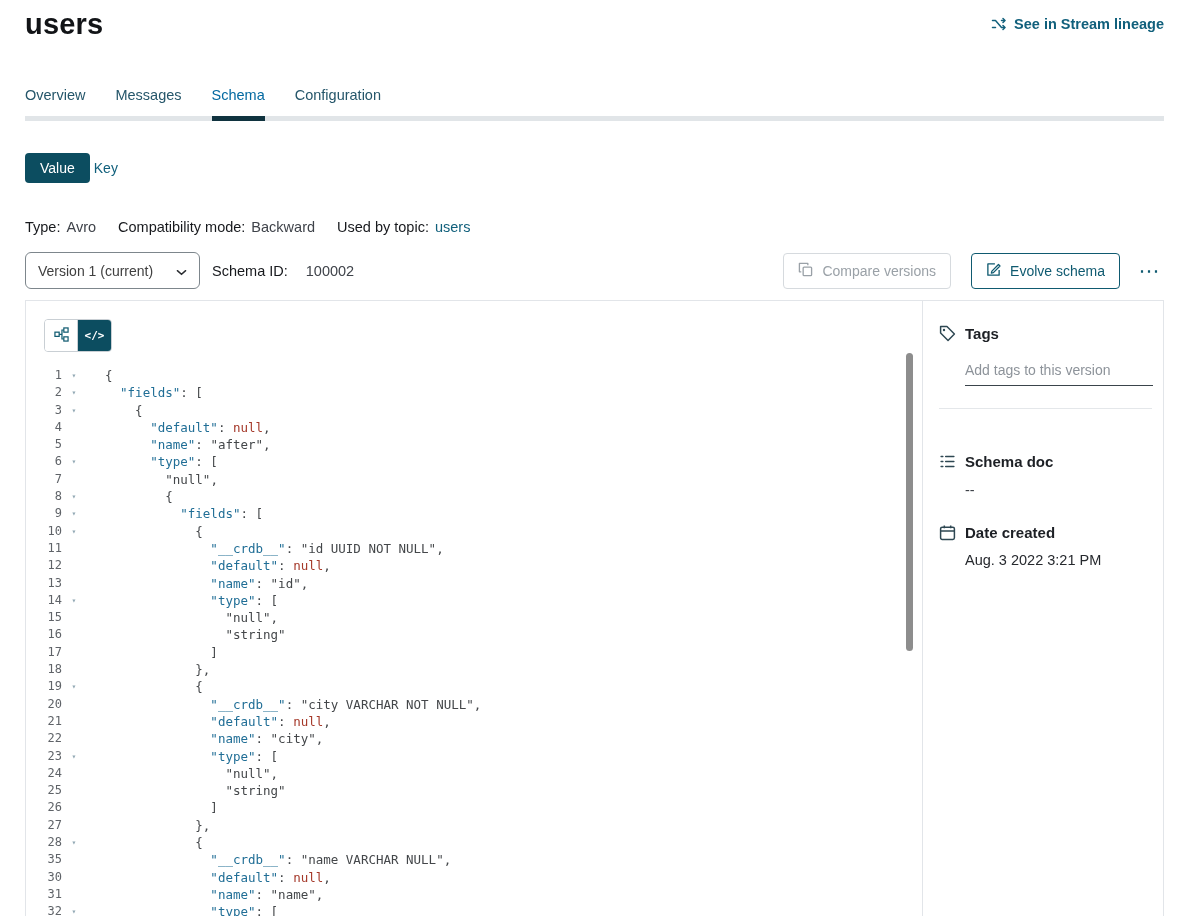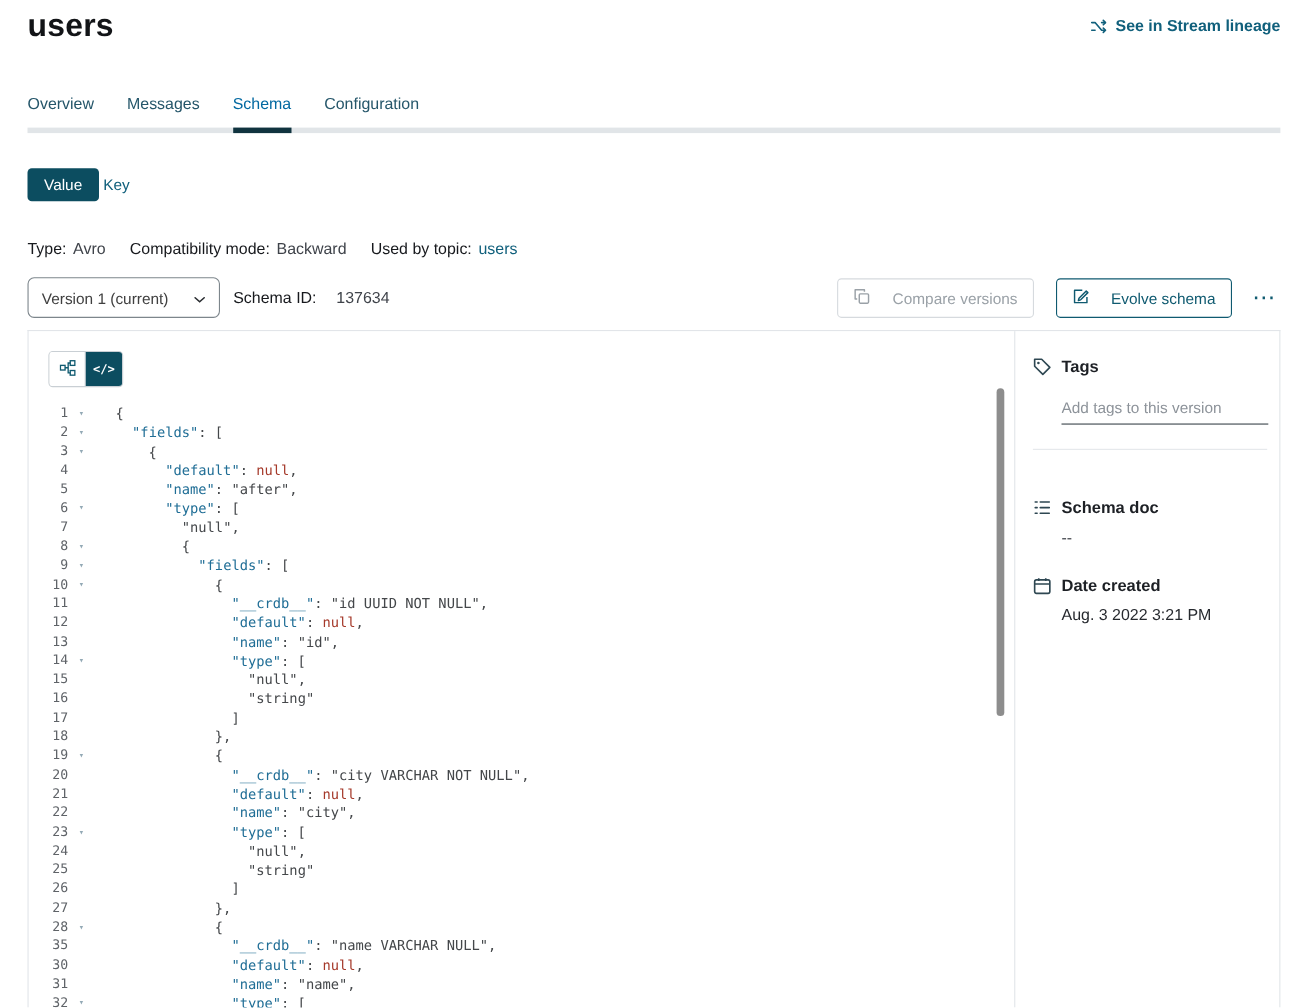--- a/index.html
+++ b/index.html
@@ -37,21 +37,21 @@
   .meta-value { color:#3f434a; }
   .meta-link { color:#11607c; cursor:pointer; }
 
   
   .toolbar-row { margin-top:17px; display:flex; align-items:center; }
   .version-select { width:175px; height:37px; border:1px solid #7d868c; border-radius:6px;
     display:flex; align-items:center; justify-content:space-between; padding:0 12px;
     font-size:14px; color:#404040; background:#fff; cursor:pointer; }
   .schema-id { margin-left:12px; font-size:14.5px; display:flex; gap:18px; }
   .btn { height:36px; padding:0 14px; border-radius:4px; background:#fff;
-    display:flex; gap:20px; align-items:center; font-size:14px; cursor:pointer; font-family:inherit; }
+    display:flex; gap:9px; align-items:center; font-size:14px; cursor:pointer; font-family:inherit; }
   .btn-compare { margin-left:auto; color:#9aa1a7; border:1px solid #d6dade; }
   .btn-evolve { margin-left:20px; color:#0f5a70; border:1px solid #0f5a70; font-weight:500; }
   .btn-more { margin-left:14px; color:#0f5a70; font-size:21px; background:none; border:none;
     width:30px; height:36px; cursor:pointer; line-height:30px; }
 
   
   .content { margin-top:11px; border:1px solid #e2e5e9; border-bottom:none;
     display:flex; height:616px; }
   .editor-panel { flex:1; position:relative; min-width:0; }
 
@@ -145,21 +145,21 @@
     <div class="version-select">
       <span>Version 1 (current)</span>
       <span>
         <svg width="11" height="7" viewBox="0 0 12 7">
             <path d="M1.5 1.5L6 5.5l4.5-4" stroke="#2a2d31" stroke-width="1.6" fill="none" stroke-linecap="round"></path>
           </svg>
       </span>
     </div>
     <span class="schema-id">
       <span class="meta-label">Schema ID:</span>
-      <span class="meta-value">137634</span>
+      <span class="meta-value">100002</span>
     </span>
     <button class="btn btn-compare">
       <span>
         <svg width="15" height="15" viewBox="0 0 16 16" fill="none" stroke="#9aa1a7" stroke-width="1.4" stroke-linejoin="round">
           <rect x="5.5" y="5.5" width="9" height="9" rx="1"></rect>
             <path d="M3.5 10.5h-2v-9h9v2"></path>
         </svg>
       </span>
       <span>Compare versions</span>
     </button>

